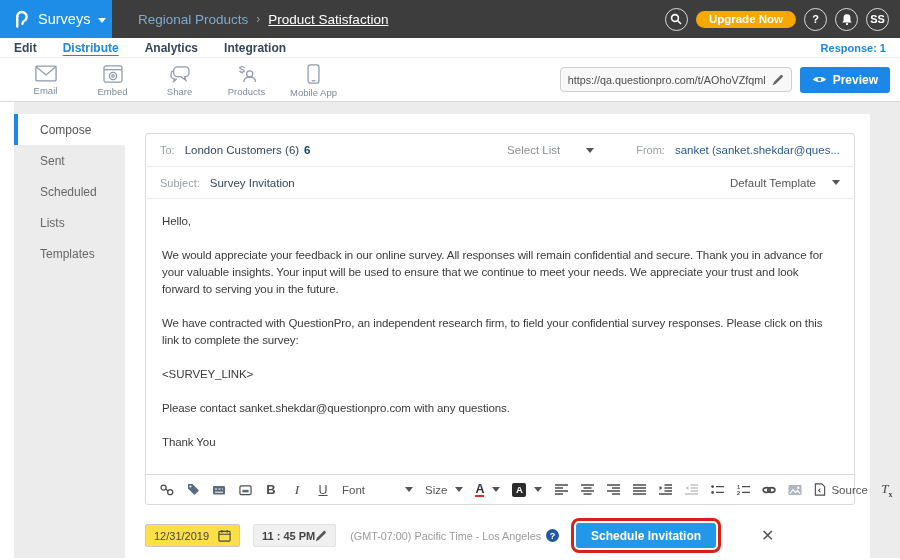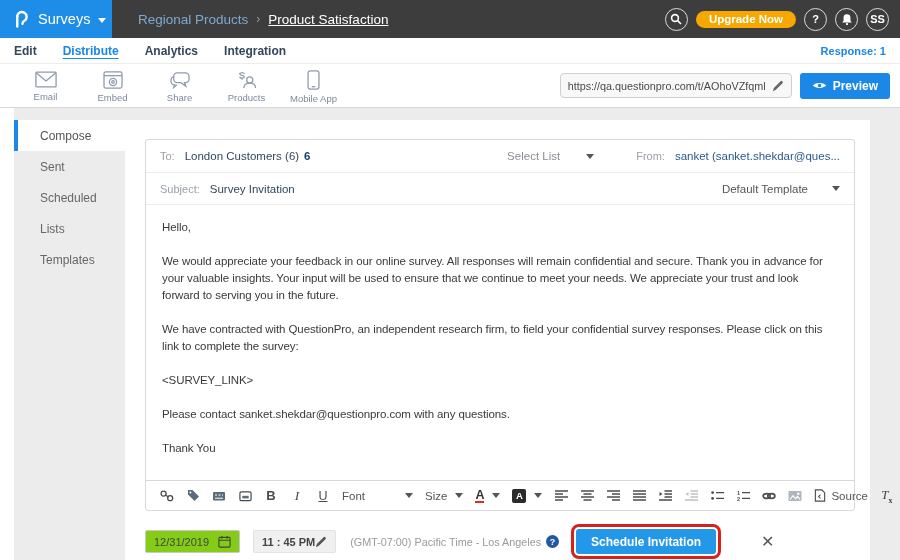--- a/index.html
+++ b/index.html
@@ -15,21 +15,21 @@
   .caret { width:0; height:0; border-left:4px solid transparent; border-right:4px solid transparent; border-top:5px solid #fff; display:inline-block; margin-top:2px; }
   .breadcrumb { display:flex; align-items:center; gap:8px; padding-left:26px; font-size:13.5px; flex:1; min-width:0; }
   .crumb-parent { color:#7ea9cf; cursor:pointer; }
   .crumb-sep { color:#9a9a9a; font-size:12px; }
   .crumb-current { color:#ffffff;text-decoration:underline; }
   .header-right { display:flex; align-items:center; gap:8px; padding-right:11px; }
   .hbtn-circle { width:23px; height:23px; border-radius:50%; border:1.5px solid rgba(255,255,255,.8); display:flex; align-items:center; justify-content:center; color:#fff; font-size:11px; font-weight:bold; cursor:pointer; background:transparent; }
   .upgrade { height:17px; border-radius:12px; background:#f6a800; color:#fff; font-size:11.5px; font-weight:bold; display:flex; align-items:center; padding:0 13px; cursor:pointer; border:none; }
 
   
-  .tabbar { height:26px; display:flex; align-items:center; padding:0 14px; border-bottom:1px solid #ececec; background:#fff; }
+  .tabbar { height:20px; display:flex; align-items:center; padding:0 14px; border-bottom:1px solid #ececec; background:#fff; }
   .tab { font-size:12px; font-weight:bold; color:#33475b; margin-right:26px; cursor:pointer; line-height:22px; }
   .tab.active { color:#1b87e6; text-decoration:underline; text-underline-offset:3px; }
   .response-count { margin-left:auto; color:#1b87e6; font-size:11px; font-weight:bold; }
 
   
   .channelbar { height:44px; display:flex; align-items:center; background:#fff; border-bottom:1px solid #d8d8d8; padding-left:12px; }
   .channel { width:67px; display:flex; flex-direction:column; align-items:center; justify-content:center; gap:3px; cursor:pointer; padding-top:2px; }
   .ch-icon { stroke:#8e9aab; fill:none; stroke-width:1.4; }
   .channel-label { font-size:9.5px; color:#7d8a9c; white-space:nowrap; }
   .channel-right { margin-left:auto; display:flex; align-items:center; gap:8px; padding-right:10px; }
@@ -52,21 +52,21 @@
   .row-subject { height:32px; }
   .field-label { color:#9aa0a6; font-size:11px; margin-right:10px; white-space:nowrap; }
   .to-value { color:#33475b; font-size:11.5px; }
   .to-count { color:#16406e; font-size:11.5px; font-weight:bold; margin-left:5px; }
   .select-list { display:flex; align-items:center; gap:26px; margin-left:auto; margin-right:42px; cursor:pointer; }
   .select-list-label { color:#8a8f94; font-size:11.5px; }
   .caret-dark { width:0; height:0; border-left:4px solid transparent; border-right:4px solid transparent; border-top:5px solid #555; display:inline-block; }
   .from-group { display:flex; align-items:center; min-width:0; }
   .from-value { color:#2b5a8c; font-size:11.5px; white-space:nowrap; overflow:hidden; max-width:172px; cursor:pointer; }
   .subject-value { color:#33475b; font-size:11.5px; }
-  .template-dd { margin-left:auto; display:flex; align-items:center; gap:24px; cursor:pointer; }
+  .template-dd { margin-left:auto; display:flex; align-items:center; gap:16px; cursor:pointer; }
   .template-label { color:#555; font-size:11.5px; }
 
   .email-body { padding:14px 16px 6px 16px; min-height:255px; cursor:text; }
   .email-para { font-size:11.5px; color:#3a3a3a; line-height:1.48; margin-bottom:17px; letter-spacing:-0.1px; }
 
   
   .ed-toolbar { border-top:1px solid #d9d9d9; height:30px; display:flex; align-items:center; padding:0 14px; gap:12px; }
   .ed-btn { display:flex; align-items:center; justify-content:center; min-width:14px; height:20px; cursor:pointer; color:#4c4c4c; }
   .ed-b { font-weight:bold; font-size:13px; }
   .ed-i { font-family:"Liberation Serif",serif; font-style:italic; font-size:13.5px; }
@@ -77,21 +77,21 @@
   .ed-Abg { width:14px; height:14px; background:#2b2b2b; border-radius:2px; color:#fff; font-size:9.5px; font-weight:bold; display:flex; align-items:center; justify-content:center; }
   .ed-svg { stroke:#4c4c4c; stroke-width:1.3; fill:none; }
   .ed-fill { fill:#5a6b7d; stroke:none; }
   .disabled { opacity:.35; }
   .ed-source { display:flex; align-items:center; gap:5px; font-size:11.5px; color:#555; cursor:pointer; }
   .ed-tx { font-family:"Liberation Serif",serif; font-style:italic; font-size:13px; color:#444; }
   .ed-tx sub { font-style:normal; font-size:8px; font-weight:bold; }
 
   
   .schedule { display:flex; align-items:center; margin:13px 0 0 20px; }
-  .date-box { height:23px; border:1px solid #c8c8c8; border-radius:2px; background:#84cc16; display:flex; align-items:center; gap:9px; padding:0 8px; font-size:11px; color:#444; cursor:pointer; }
+  .date-box { height:23px; border:1px solid #c8c8c8; border-radius:2px; background:#fde047; display:flex; align-items:center; gap:9px; padding:0 8px; font-size:11px; color:#444; cursor:pointer; }
   .time-box { height:23px; border:1px solid #e3e3e3; border-radius:2px; background:#f0f0f0; display:flex; align-items:center; padding:0 8px; font-size:11px; font-weight:bold; color:#444; margin-left:13px; cursor:pointer; }
   .tz { margin-left:14px; font-size:10.8px; color:#9a9a9a; display:flex; align-items:center; gap:5px; }
   .tz-help { width:13px; height:13px; border-radius:50%; background:#2257a4; color:#fff; font-size:9px; font-weight:bold; display:flex; align-items:center; justify-content:center; cursor:pointer; }
   .highlight-ring { border:3px solid #d8211d; border-radius:8px; padding:2px; margin-left:12px; }
   .schedule-btn { height:25px; background:#2498e8; border:none; border-radius:3px; color:#fff; font-size:12px; font-weight:bold; padding:0 15px; cursor:pointer; font-family:"Liberation Sans",sans-serif; }
   .close-x { margin-left:40px; color:#555; font-size:16px; cursor:pointer; line-height:16px; }
 </style>
 </head>
 <body>
 

